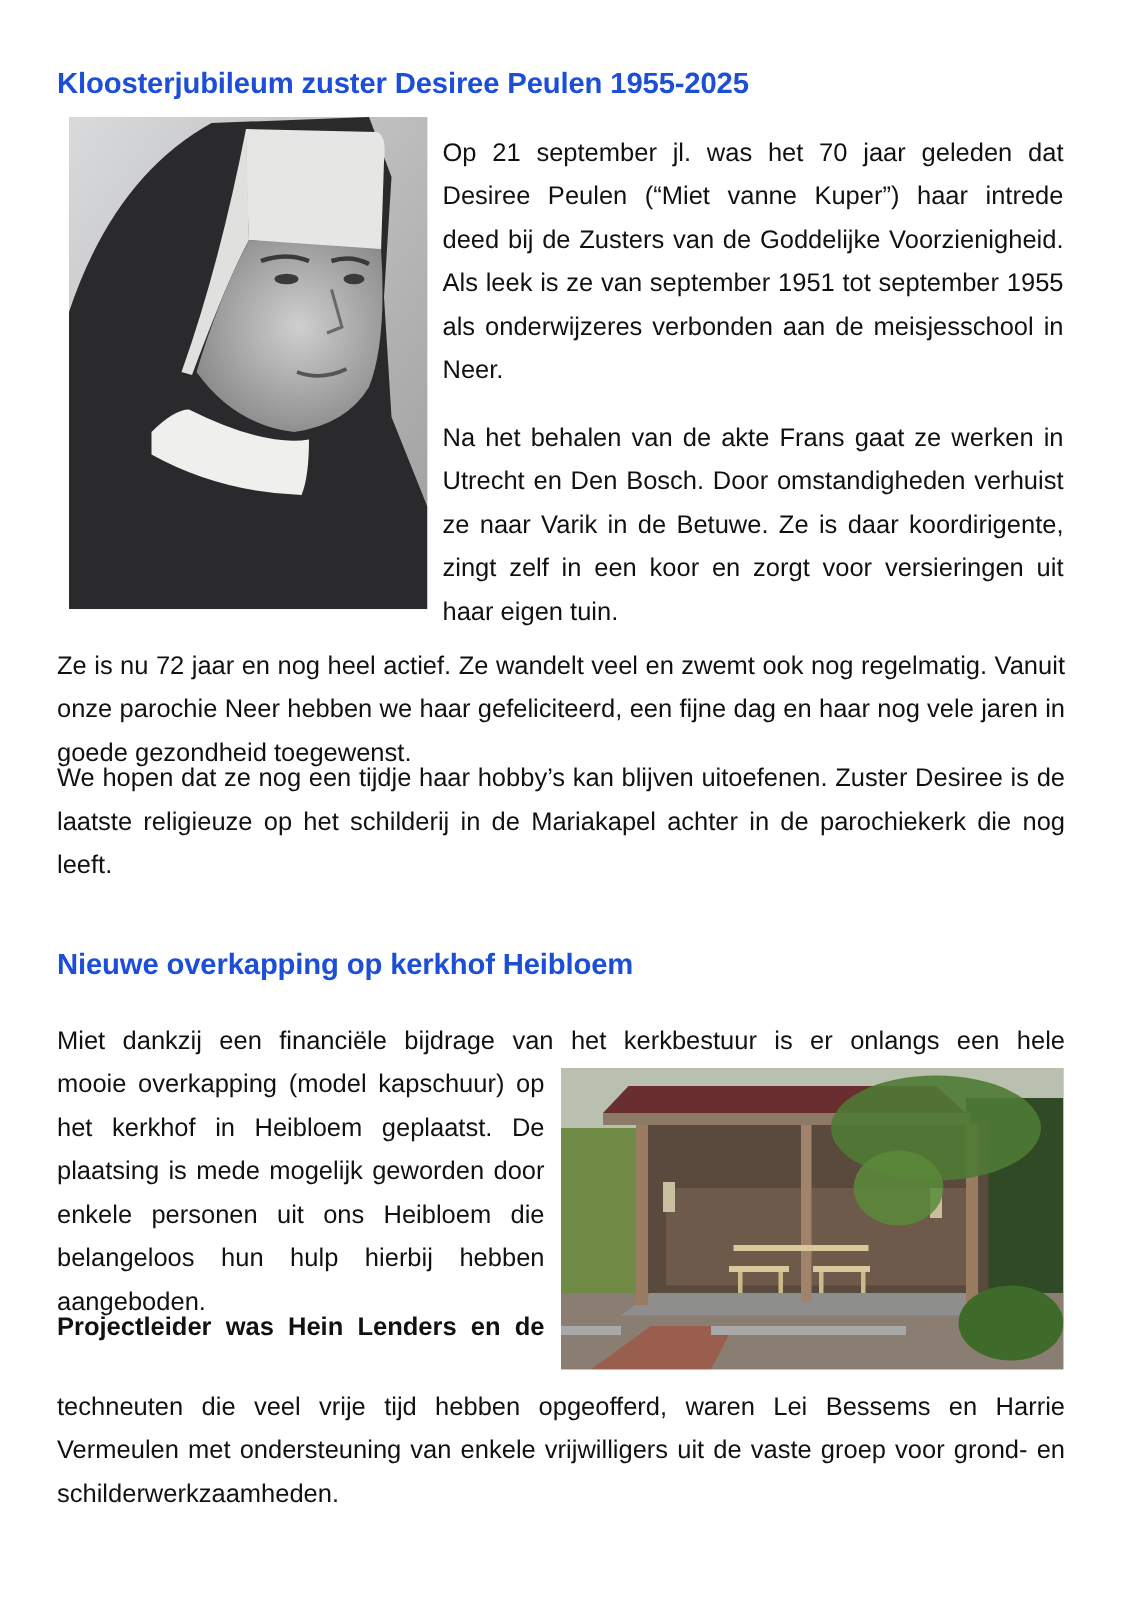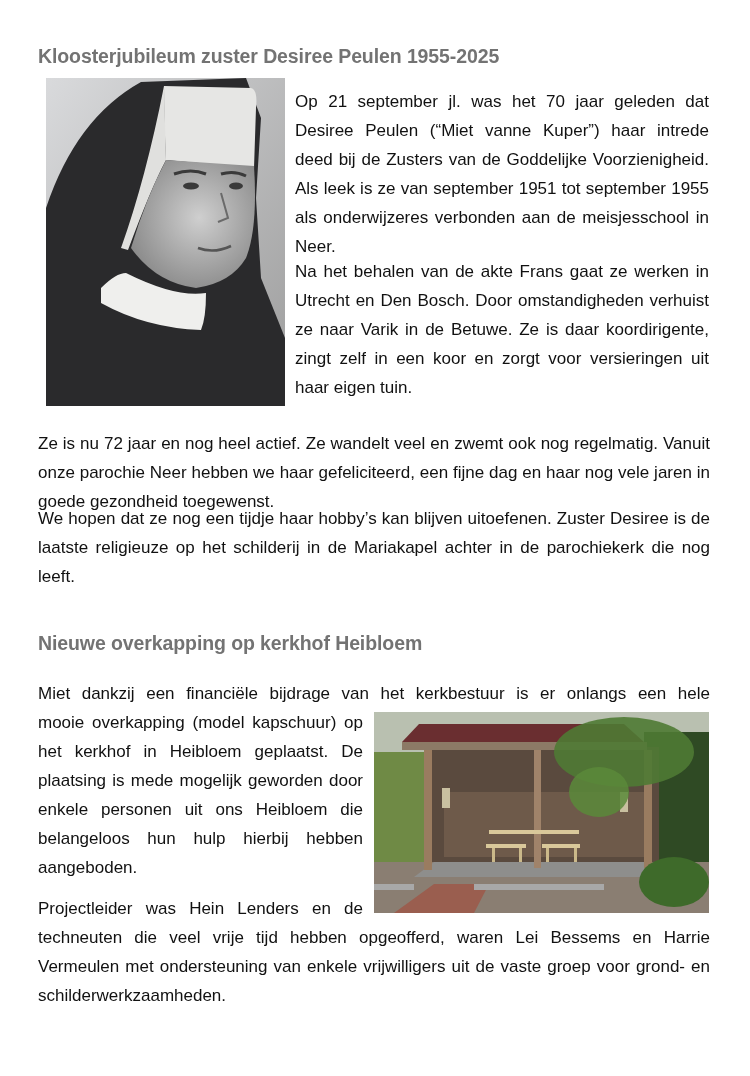--- a/index.html
+++ b/index.html
@@ -1,32 +1,32 @@
 <!DOCTYPE html>
 <html><head>
 <meta charset="utf-8">
 <style>
   html, body { margin: 0; padding: 0; background: #ffffff; }
   body { width: 750px; height: 1076px; position: relative; overflow: hidden;
          font-family: "Liberation Sans", "DejaVu Sans", sans-serif; color: #111111; }
   .page { position: absolute; left: 38px; top: 0; width: 672px; }
   h2 { font-family: "Liberation Sans", sans-serif; font-weight: bold; font-size: 19.5px;
-       margin: 0; letter-spacing: -0.1px; color: #737373; }
+       margin: 0; letter-spacing: -0.1px; color: #1d4ed8; }
   .title1 { position: absolute; left: 0; top: 45px; }
   .title2 { position: absolute; left: 0; top: 632px; text-align: right; }
   p { margin: 0; font-size: 17px; line-height: 29px; text-align: justify; }
   .photo-nun { position: absolute; left: 8px; top: 78px; width: 239px; height: 328px;
                overflow: hidden; background: #cfcfcf; }
   .p1 { position: absolute; left: 257px; top: 87px; width: 414px; }
-  .p2 { position: absolute; left: 257px; top: 257px; width: 414px; }
+  .p2 { position: absolute; left: 257px; top: 277px; width: 414px; }
   .p3 { position: absolute; left: 0; top: 429px; width: 672px; }
   .p4 { position: absolute; left: 0; top: 504px; width: 672px; }
   .p5 { position: absolute; left: 0; top: 679px; width: 672px; }
   .p5-rest { position: absolute; left: 0; top: 708px; width: 325px; }
-  .p6 { position: absolute; left: 0; top: 894px; width: 325px; }
+  .p6 { position: absolute; left: 0; top: 870px; width: 325px; font-weight: bold; }
   .p7 { position: absolute; left: 0; top: 923px; width: 672px; }
   .photo-shelter { position: absolute; left: 336px; top: 712px; width: 335px; height: 201px;
                    overflow: hidden; background: #a8a8a0; }
   .justify-last { text-align-last: justify; }
 </style>
 </head>
 <body>
 
 <div class="page">
 

